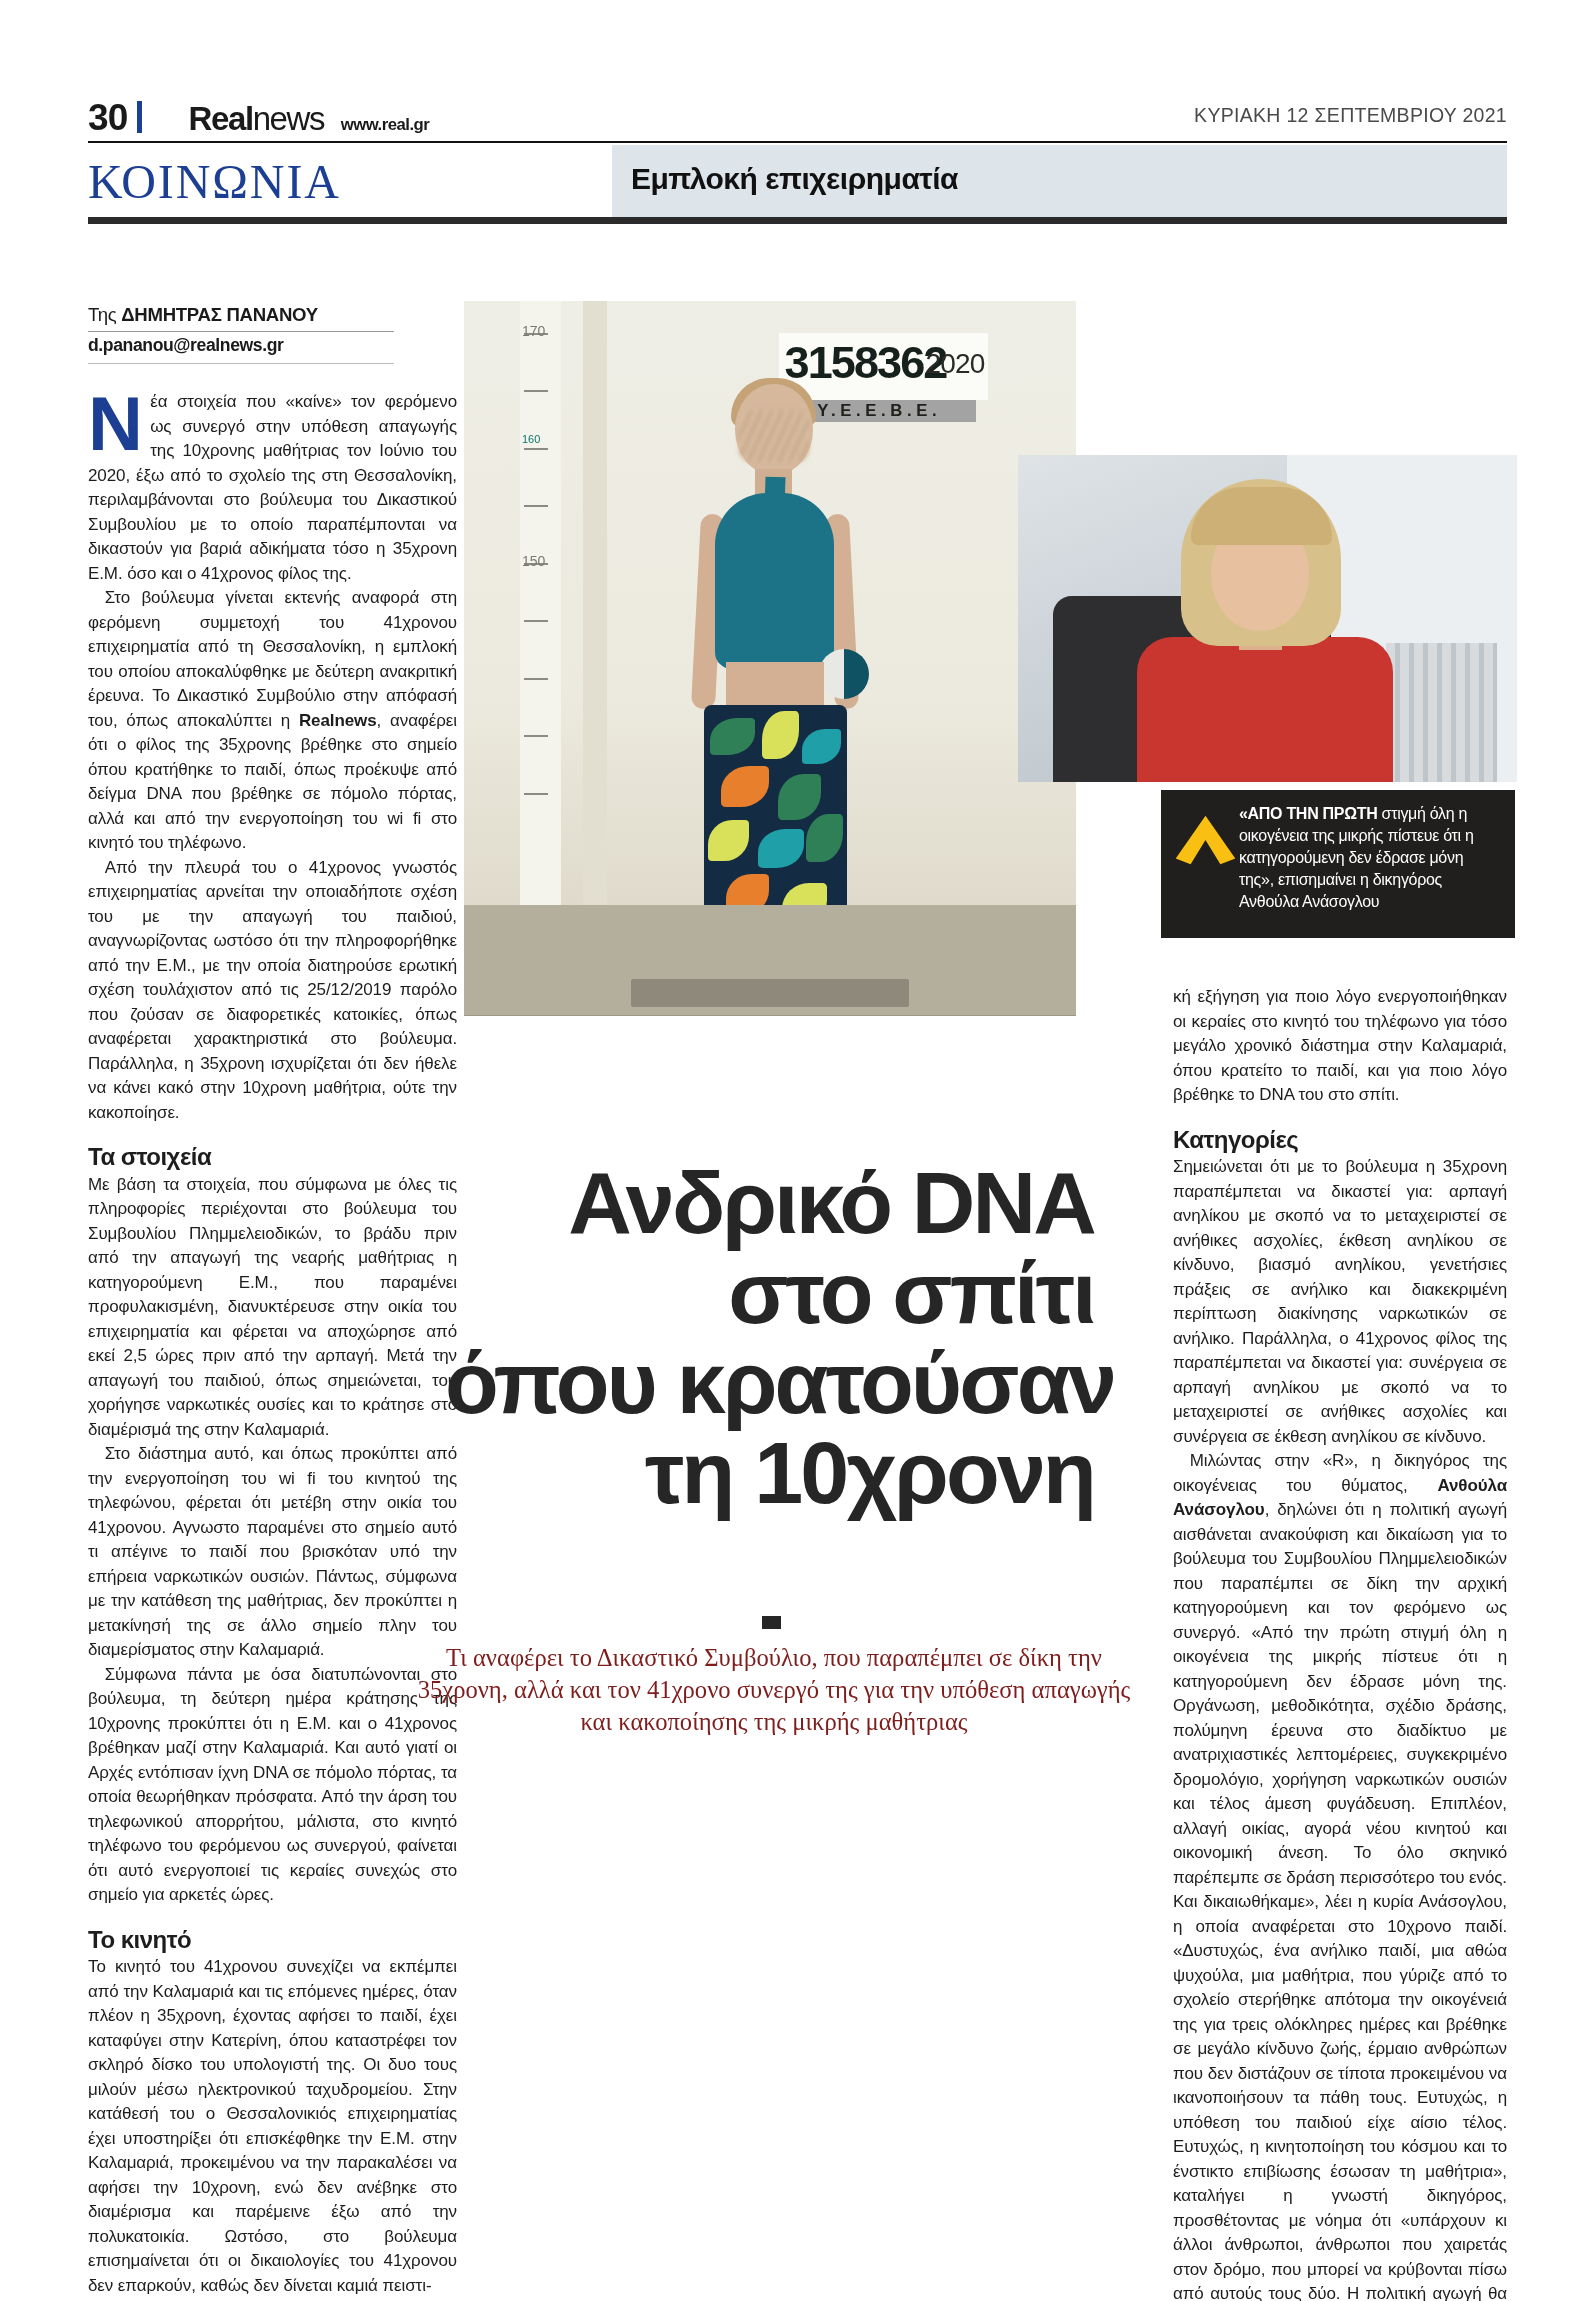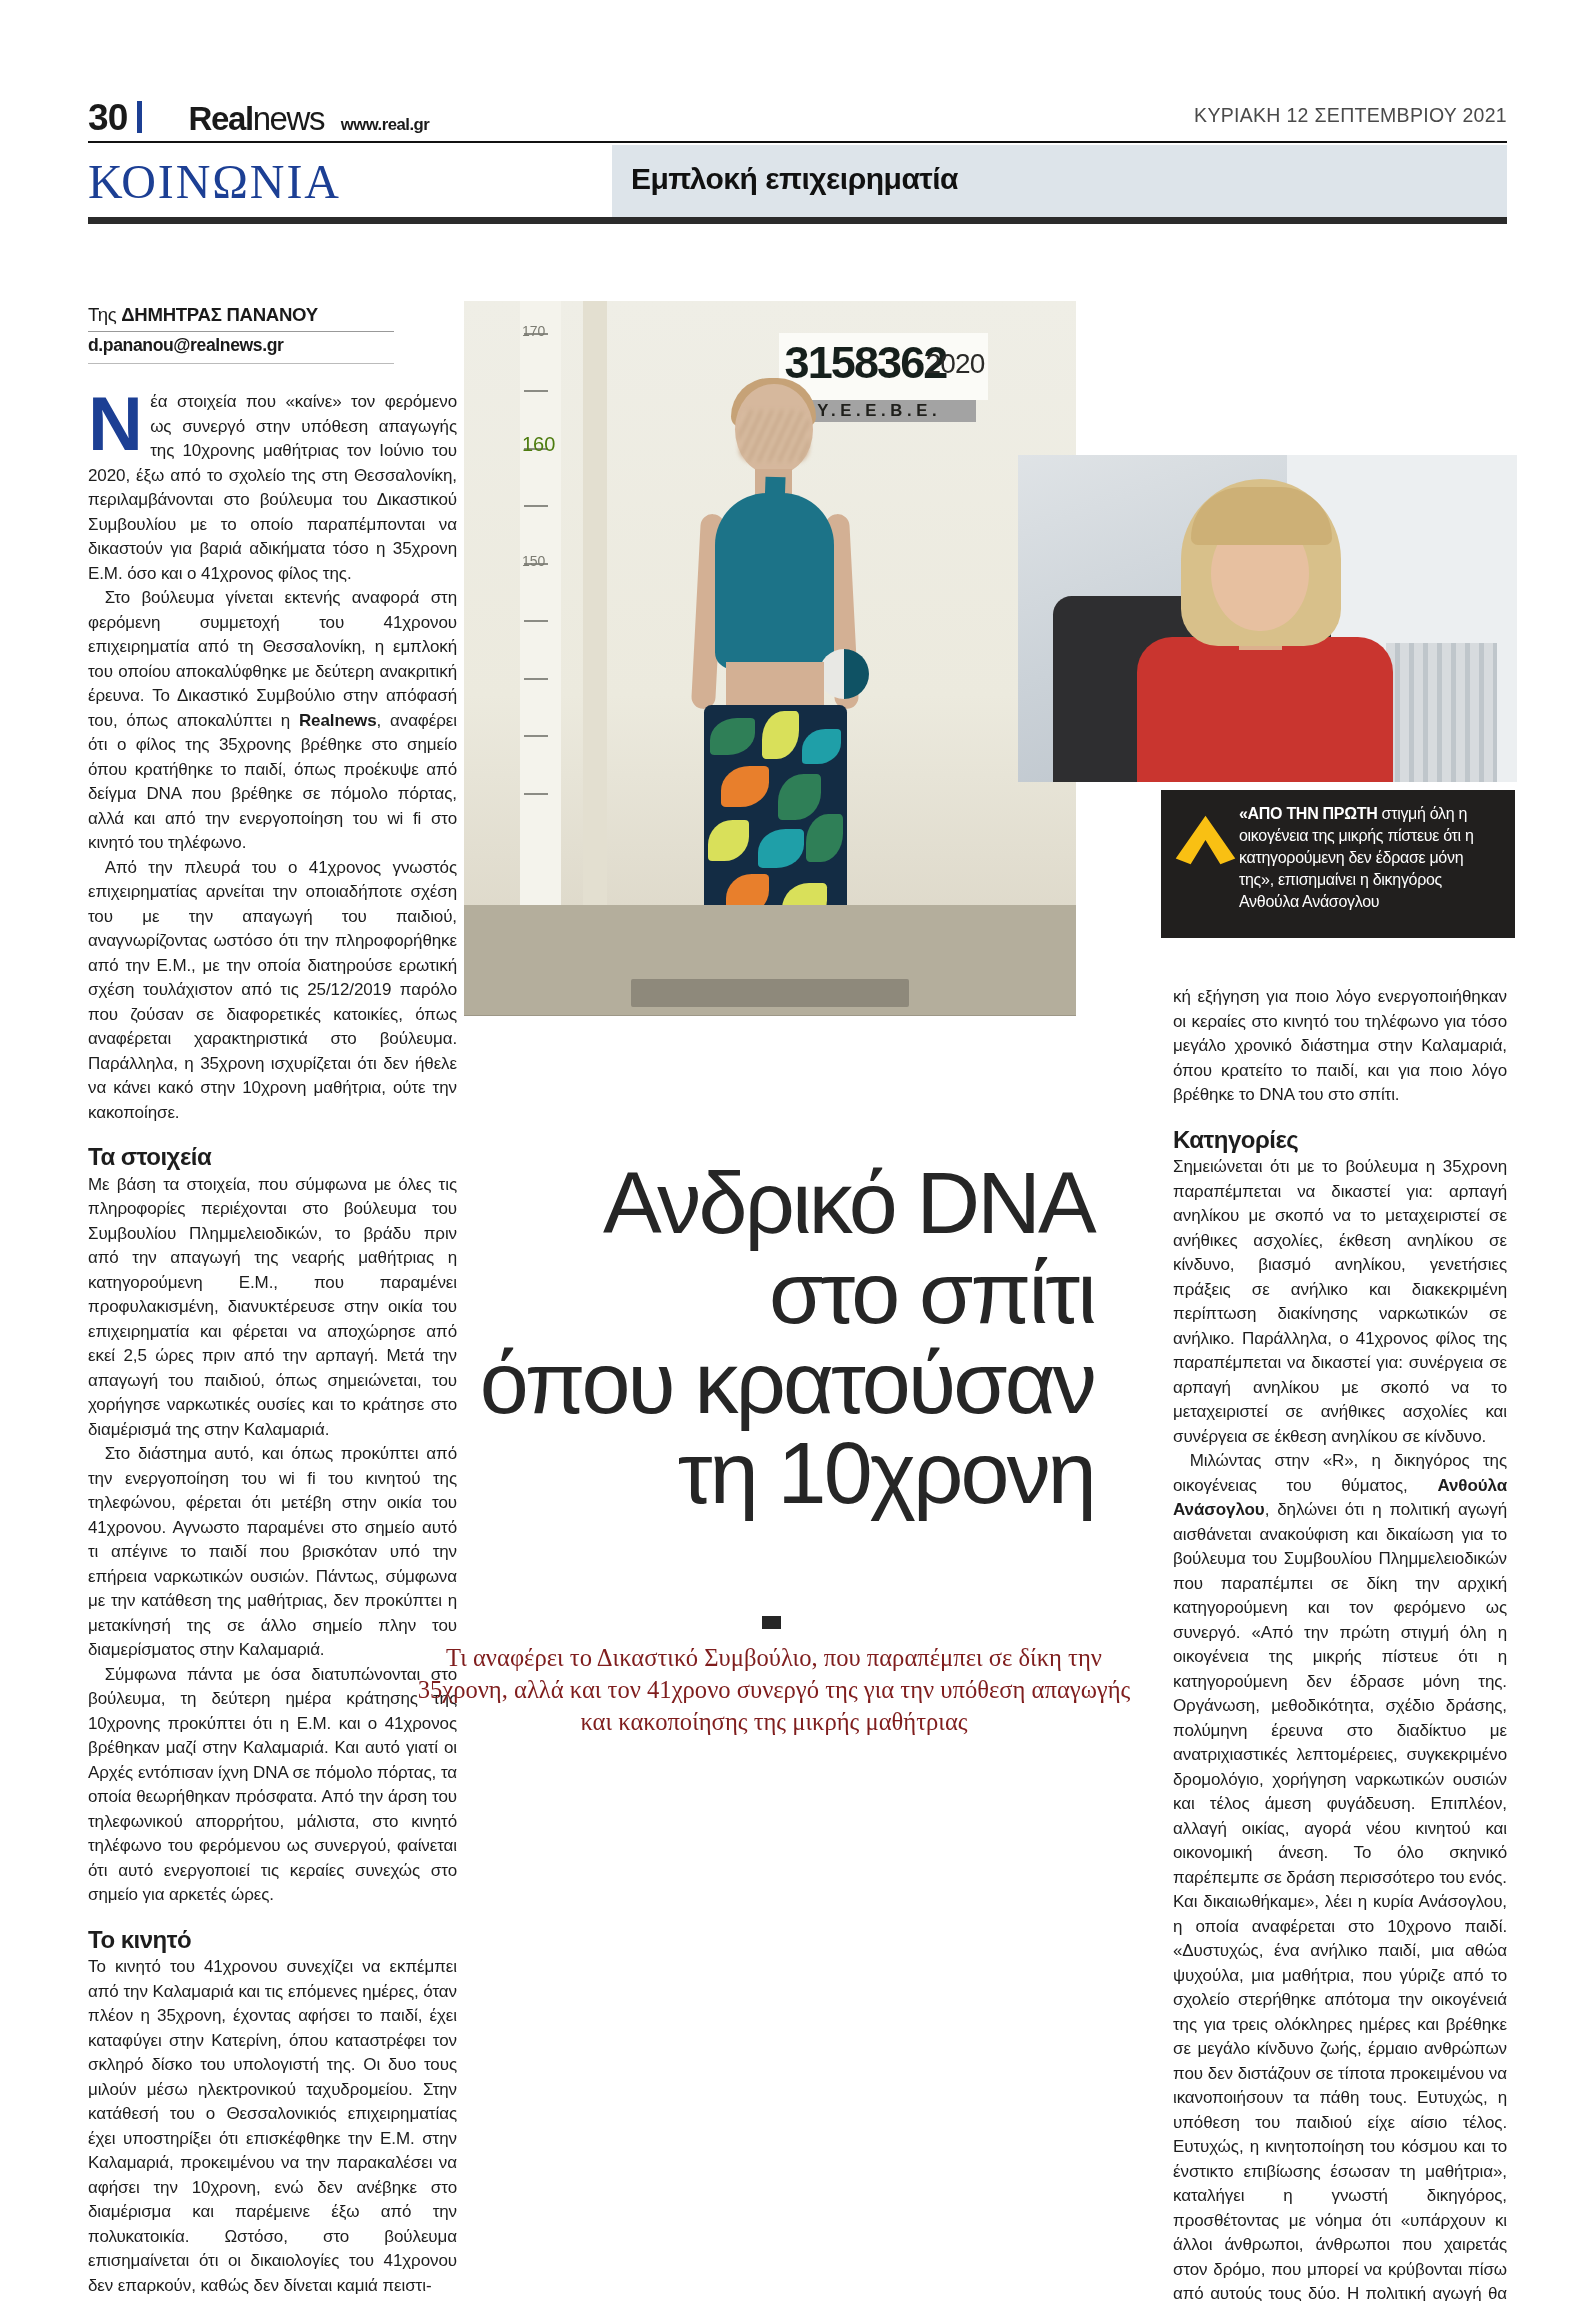--- a/index.html
+++ b/index.html
@@ -51,21 +51,21 @@
 
   #col1{left:88px;top:390px;width:369px;}
   #col4{left:1173px;top:985px;width:334px;}
 
   
   .photo-main{position:absolute;left:464px;top:301px;width:612px;height:715px;overflow:hidden;
     background:linear-gradient(180deg,#efeee6 0%,#eceade 55%,#d8d2c2 100%);}
   .ruler{position:absolute;left:56px;top:0;width:41px;height:705px;background:#f4f3ec;}
   .ruler i{position:absolute;left:3.7px;width:24px;height:1.9px;background:#8b8b84;}
   .ruler .lab{position:absolute;left:1.9px;font-size:14px;color:#7b7b72;font-family:"Liberation Sans",sans-serif;}
-  .ruler .lab.red{color:#4d7c0f;font-size:20px;}
+  .ruler .lab.red{color:#0f766e;font-size:11px;}
   .doorframe{position:absolute;left:119px;top:0;width:24px;height:733px;background:#e3dfd0;}
   .placard{position:absolute;left:315px;top:32px;width:209px;height:67px;background:#fbfbf7;}
   .placard .num{position:absolute;left:5.6px;top:3.7px;font-size:45px;font-weight:bold;letter-spacing:-1.9px;color:#16201c;}
   .placard .yr{position:absolute;right:3.7px;top:15px;font-size:28px;color:#2a2a28;letter-spacing:-0.9px;}
   .placard .band{position:absolute;left:3.7px;bottom:-22px;width:193px;height:22px;background:#a3a3a3;
      font-size:16.7px;font-weight:bold;color:#20201c;letter-spacing:4.6px;text-align:center;line-height:22px;}
   .figure{position:absolute;left:182px;top:83px;width:278px;height:612px;}
   .fg-head{position:absolute;left:89px;top:0;width:78px;height:91px;border-radius:39px/46px;background:#d6b89d;}
   .fg-hair{position:absolute;left:85px;top:-5.6px;width:85px;height:50px;border-radius:43px 43px 13px 13px;background:#c6a277;}
   .fg-blur{position:absolute;left:93px;top:26px;width:70px;height:52px;
@@ -106,21 +106,21 @@
   
   .quotebox{position:absolute;left:1161px;top:790px;width:354px;height:148px;background:#211f1e;
      display:flex;align-items:flex-start;padding:13px 13px 13px 11px;box-sizing:border-box;}
   .chev{width:67px;flex:none;margin-top:7.4px;}
   .quotetext{font-size:16px;line-height:22px;color:#ffffff;font-weight:bold;letter-spacing:-0.3px;}
   .quotetext .cap{font-weight:bold;}
   .quotetext .reg{font-weight:normal;}
 
   
   .headline{position:absolute;left:445px;top:1158px;width:649px;text-align:right;
-     font-weight:normal;font-size:88px;line-height:90px;letter-spacing:-2.8px;color:#262626;}
+     font-weight:bold;font-size:88px;line-height:90px;letter-spacing:-2.8px;color:#262626;}
   .headline div{white-space:nowrap;}
   .deck-sep{position:absolute;left:762px;top:1616px;width:18.6px;height:13px;background:#262626;}
   .deck{position:absolute;left:417px;top:1642px;width:714px;text-align:center;
      font-family:"Liberation Serif",serif;font-size:24.6px;line-height:32px;color:#7f1d1d;}
 
   
   .photo-bottom{position:absolute;left:464px;top:1823px;width:612px;height:390px;overflow:hidden;
      background:linear-gradient(180deg,#cfd4d6 0%,#c2c7c9 40%,#aeb2b2 100%);}
   .bp-wall{position:absolute;left:0;top:0;width:36%;height:100%;
      background:repeating-linear-gradient(90deg,#d7dadb 0 24px,#c9cdcf 24px 28px);}

